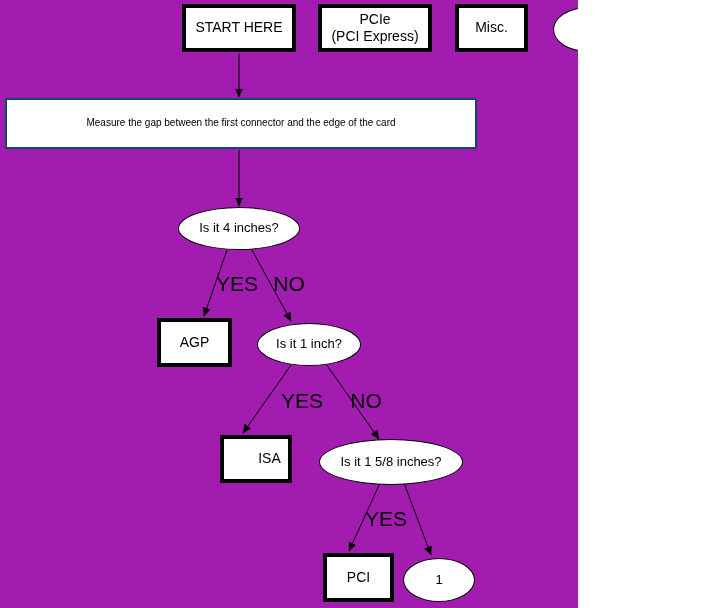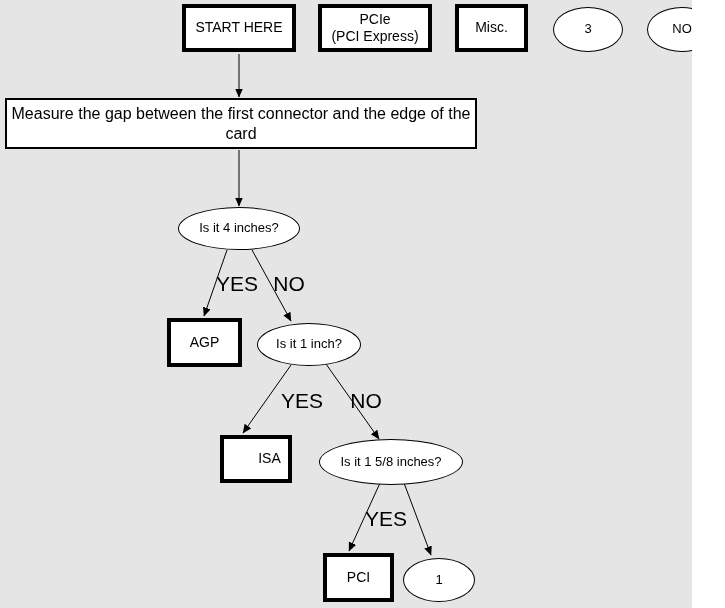--- a/index.html
+++ b/index.html
@@ -1,20 +1,20 @@
 <!DOCTYPE html>
 <html><head>
 <meta charset="utf-8">
 <style>
   html, body { margin: 0; padding: 0; background: #ffffff; }
   .canvas {
     position: relative;
-    width: 692px;
+    width: 578px;
     height: 608px;
-    background: #e5e5e5;
+    background: #a21caf;
     font-family: "Liberation Sans", sans-serif;
     color: #000000;
     overflow: hidden;
   }
   .arrows {
     position: absolute;
     left: 0; top: 0;
     width: 725px; height: 608px;
     pointer-events: none;
   }
@@ -23,21 +23,21 @@
     box-sizing: border-box;
     background: #ffffff;
     display: flex;
     align-items: center;
     justify-content: center;
     text-align: center;
     font-size: 13px;
     line-height: 1.25;
   }
   .box-thick { border: 4px solid #000000; font-size: 14px; }
-  .box-thin  { border: 2px solid #000000; font-size: 16px; }
+  .box-thin  { border: 2px solid #0c4a6e; font-size: 10px; }
   .ellipse   { border: 1px solid #000000; border-radius: 50%; }
   .pre { white-space: pre-line; text-align: center; }
   .edge-label {
     position: absolute;
     transform: translate(-50%, -50%);
     font-size: 21px;
     white-space: nowrap;
   }
 </style>
 </head>
@@ -69,21 +69,21 @@
   <div class="node box-thick" style="left:455px; top:4px; width:73px; height:48px;">Misc.</div>
 
   <div class="node ellipse" style="left:553px; top:7px; width:70px; height:45px;">3</div>
 
   <div class="node ellipse" style="left:647px; top:7px; width:70px; height:45px;">NO</div>
 
   <div class="node box-thin" style="left:5px; top:98px; width:472px; height:51px;">Measure the gap between the first connector and the edge of the card</div>
 
   <div class="node ellipse" style="left:178px; top:207px; width:122px; height:43px;">Is it 4 inches?</div>
 
-  <div class="node box-thick" style="left:157px; top:318px; width:75px; height:49px;margin-left:10px;">AGP</div>
+  <div class="node box-thick" style="left:157px; top:318px; width:75px; height:49px;">AGP</div>
 
   <div class="node ellipse" style="left:257px; top:323px; width:104px; height:43px;">Is it 1 inch?</div>
 
   <div class="node box-thick" style="left:220px; top:435px; width:72px; height:48px;padding-left:27px;">ISA</div>
 
   <div class="node ellipse" style="left:319px; top:439px; width:144px; height:46px;">Is it 1 5/8 inches?</div>
 
   <div class="node box-thick" style="left:323px; top:553px; width:71px; height:49px;">PCI</div>
 
   <div class="node ellipse" style="left:403px; top:558px; width:72px; height:44px;">1</div>

